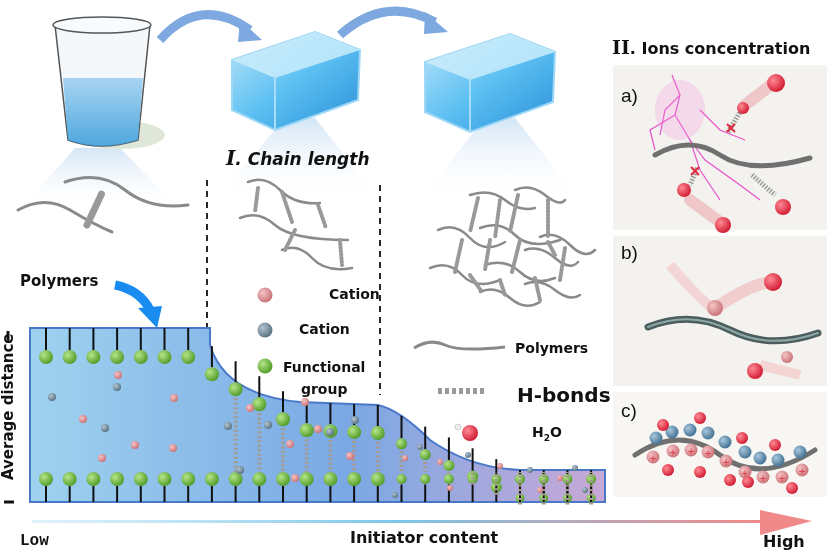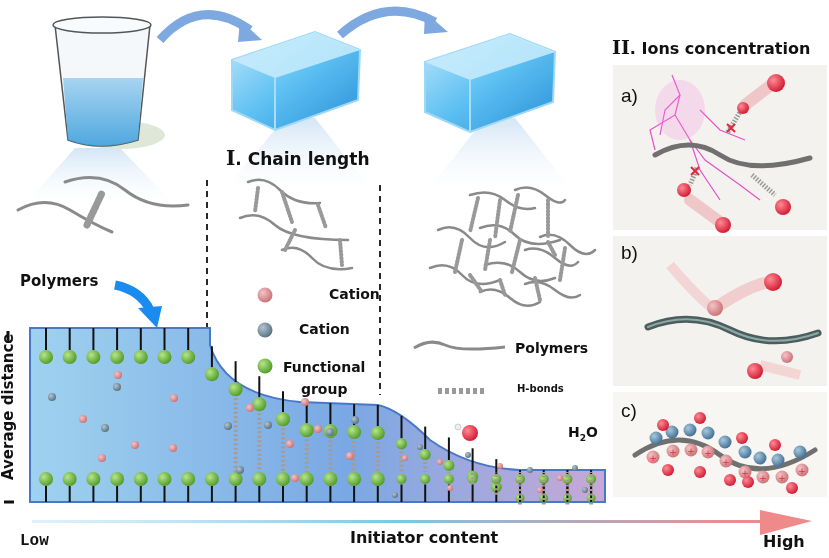--- a/index.html
+++ b/index.html
@@ -376,40 +376,40 @@
       <circle cx="742" cy="438" r="6" fill="url(#red)"></circle>
       <circle cx="775" cy="445" r="6" fill="url(#red)"></circle>
       <circle cx="668" cy="470" r="6" fill="url(#red)"></circle>
       <circle cx="700" cy="472" r="6" fill="url(#red)"></circle>
       <circle cx="730" cy="480" r="6" fill="url(#red)"></circle>
       <circle cx="792" cy="488" r="6" fill="url(#red)"></circle>
       <circle cx="748" cy="482" r="6" fill="url(#red)"></circle>
     </g>
 </svg>
 
-<div class="abs lbl" style="left:226px;top:146px;font-size:17px;">
+<div class="abs lbl" style="left:226px;top:146px;font-size:17px;font-style:italic;">
   <span style="font-family:'DejaVu Serif',serif;font-size:20px;">I</span><span>. Chain length</span>
 </div>
 <div class="abs lbl" style="left:612px;top:36px;font-size:16px;">
   <span style="font-family:'DejaVu Serif',serif;font-size:19px;text-align:center;">II</span><span>. Ions concentration</span>
 </div>
 
 <div class="abs" style="left:621px;top:85px;font-size:19px;color:#111;font-family:'Liberation Sans',sans-serif;">a)</div>
 <div class="abs" style="left:621px;top:242px;font-size:19px;color:#111;font-family:'Liberation Sans',sans-serif;">b)</div>
 <div class="abs" style="left:621px;top:400px;font-size:19px;color:#111;font-family:'Liberation Sans',sans-serif;">c)</div>
 
 <div class="abs lbl" style="left:295px;top:286px;font-size:14px;margin-left:34px;">Cation</div>
 <div class="abs lbl" style="left:299px;top:321px;font-size:14px;">Cation</div>
 <div class="abs lbl" style="left:283px;top:356px;font-size:14px;text-align:center;line-height:22px;">
   <div>Functional</div>
   <div>group</div>
 </div>
 <div class="abs lbl" style="left:515px;top:340px;font-size:14px;">Polymers</div>
-<div class="abs lbl" style="left:517px;top:383px;font-size:10px;">H-bonds</div>
-<div class="abs lbl" style="left:532px;top:424px;font-size:14px;margin-left:36px;">
+<div class="abs lbl" style="left:517px;top:383px;font-size:20px;">H-bonds</div>
+<div class="abs lbl" style="left:532px;top:424px;font-size:14px;">
   <span>H</span><sub style="font-size:9px;">2</sub><span>O</span>
 </div>
 
 <div class="abs lbl" style="left:20px;top:272px;font-size:15px;">Polymers</div>
 
 <div class="abs lbl" style="left:-57px;top:406px;width:130px;font-size:15px;transform:rotate(-90deg);transform-origin:center;text-align:center;">Average distance</div>
 
 <div class="abs lbl" style="left:20px;top:532px;font-size:16px;font-family:Liberation Mono, monospace;">Low</div>
 <div class="abs lbl" style="left:350px;top:528px;font-size:16px;">Initiator content</div>
 <div class="abs lbl" style="left:763px;top:532px;font-size:16px;">High</div>

